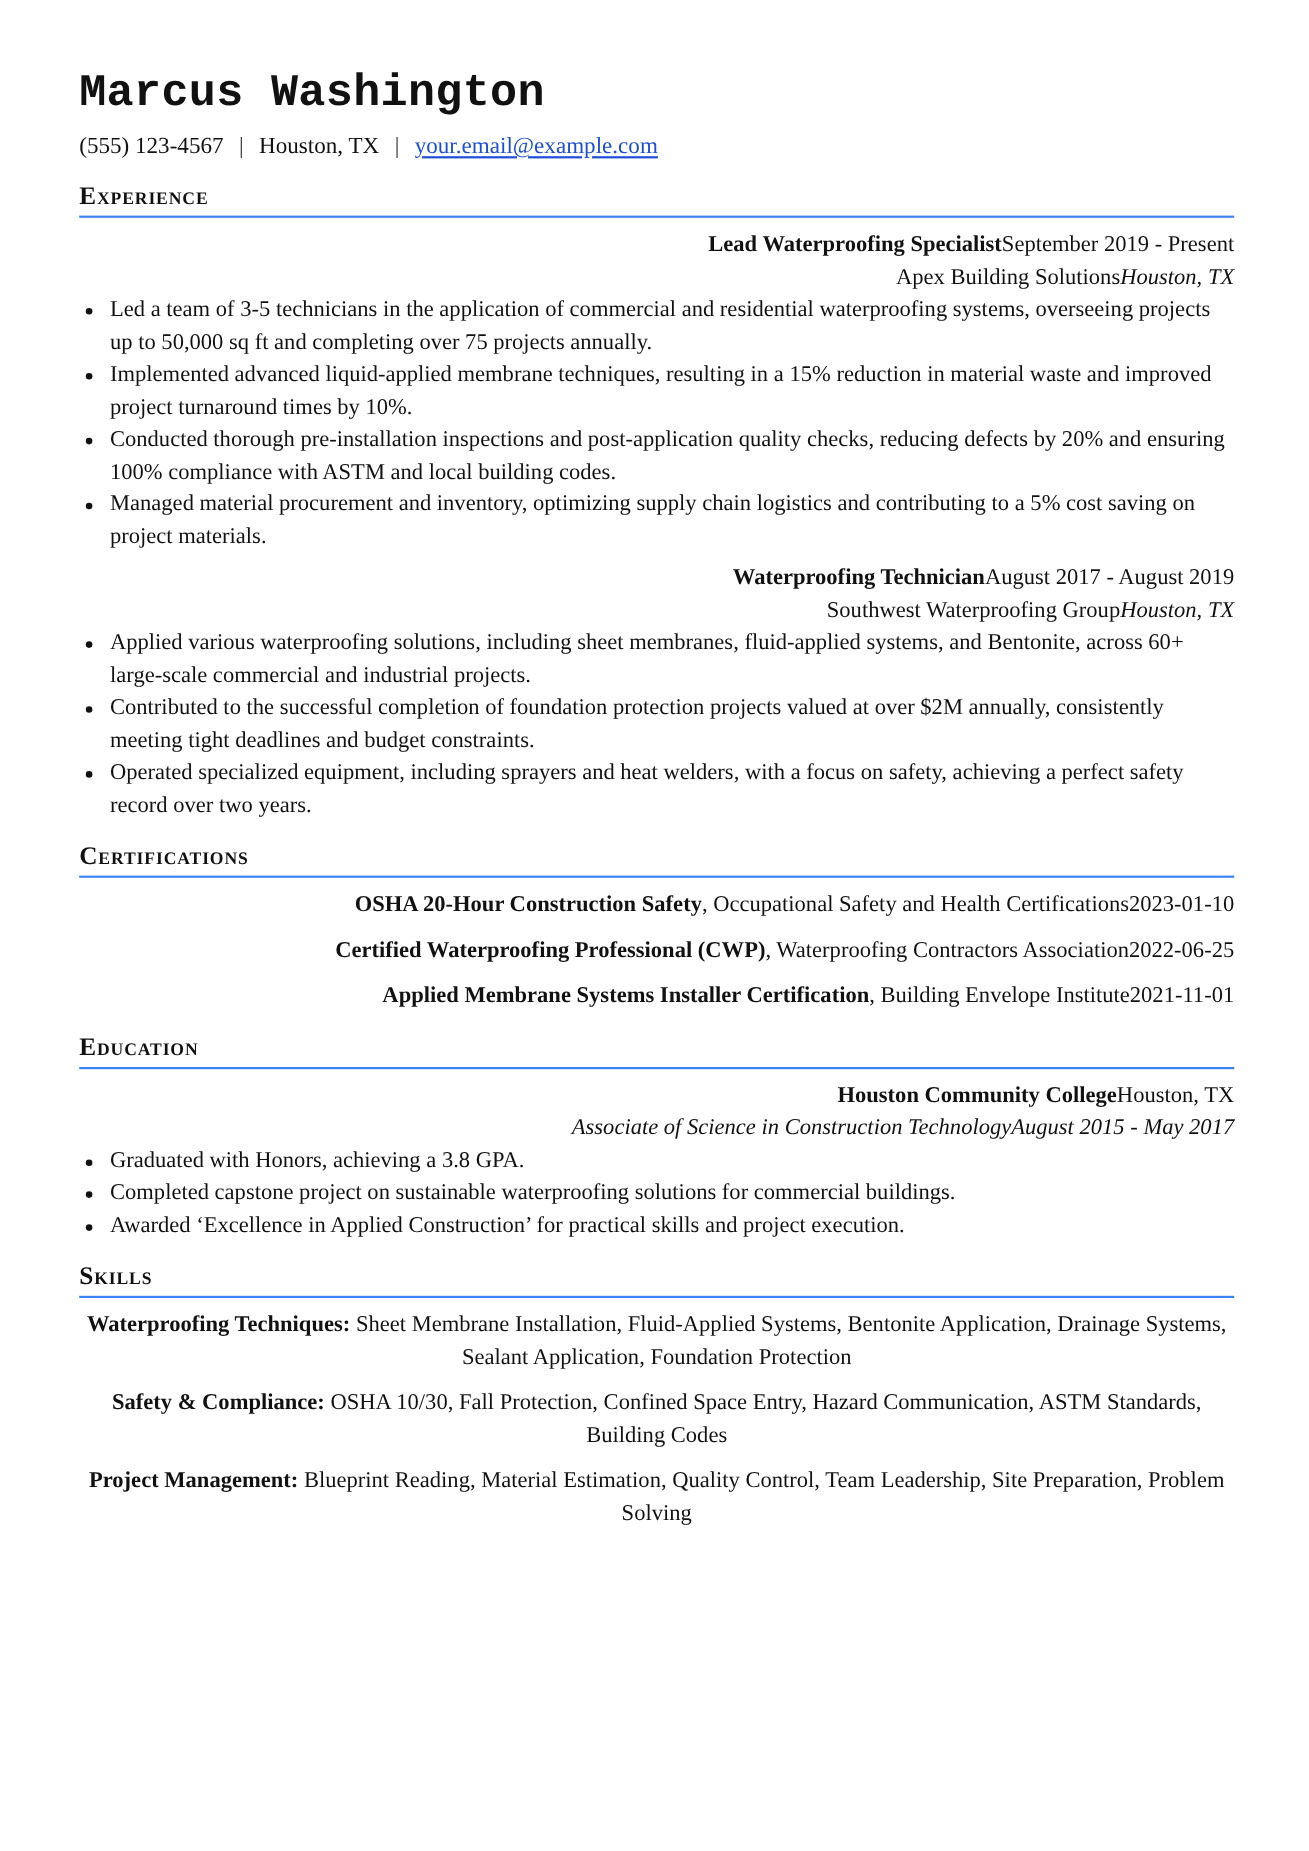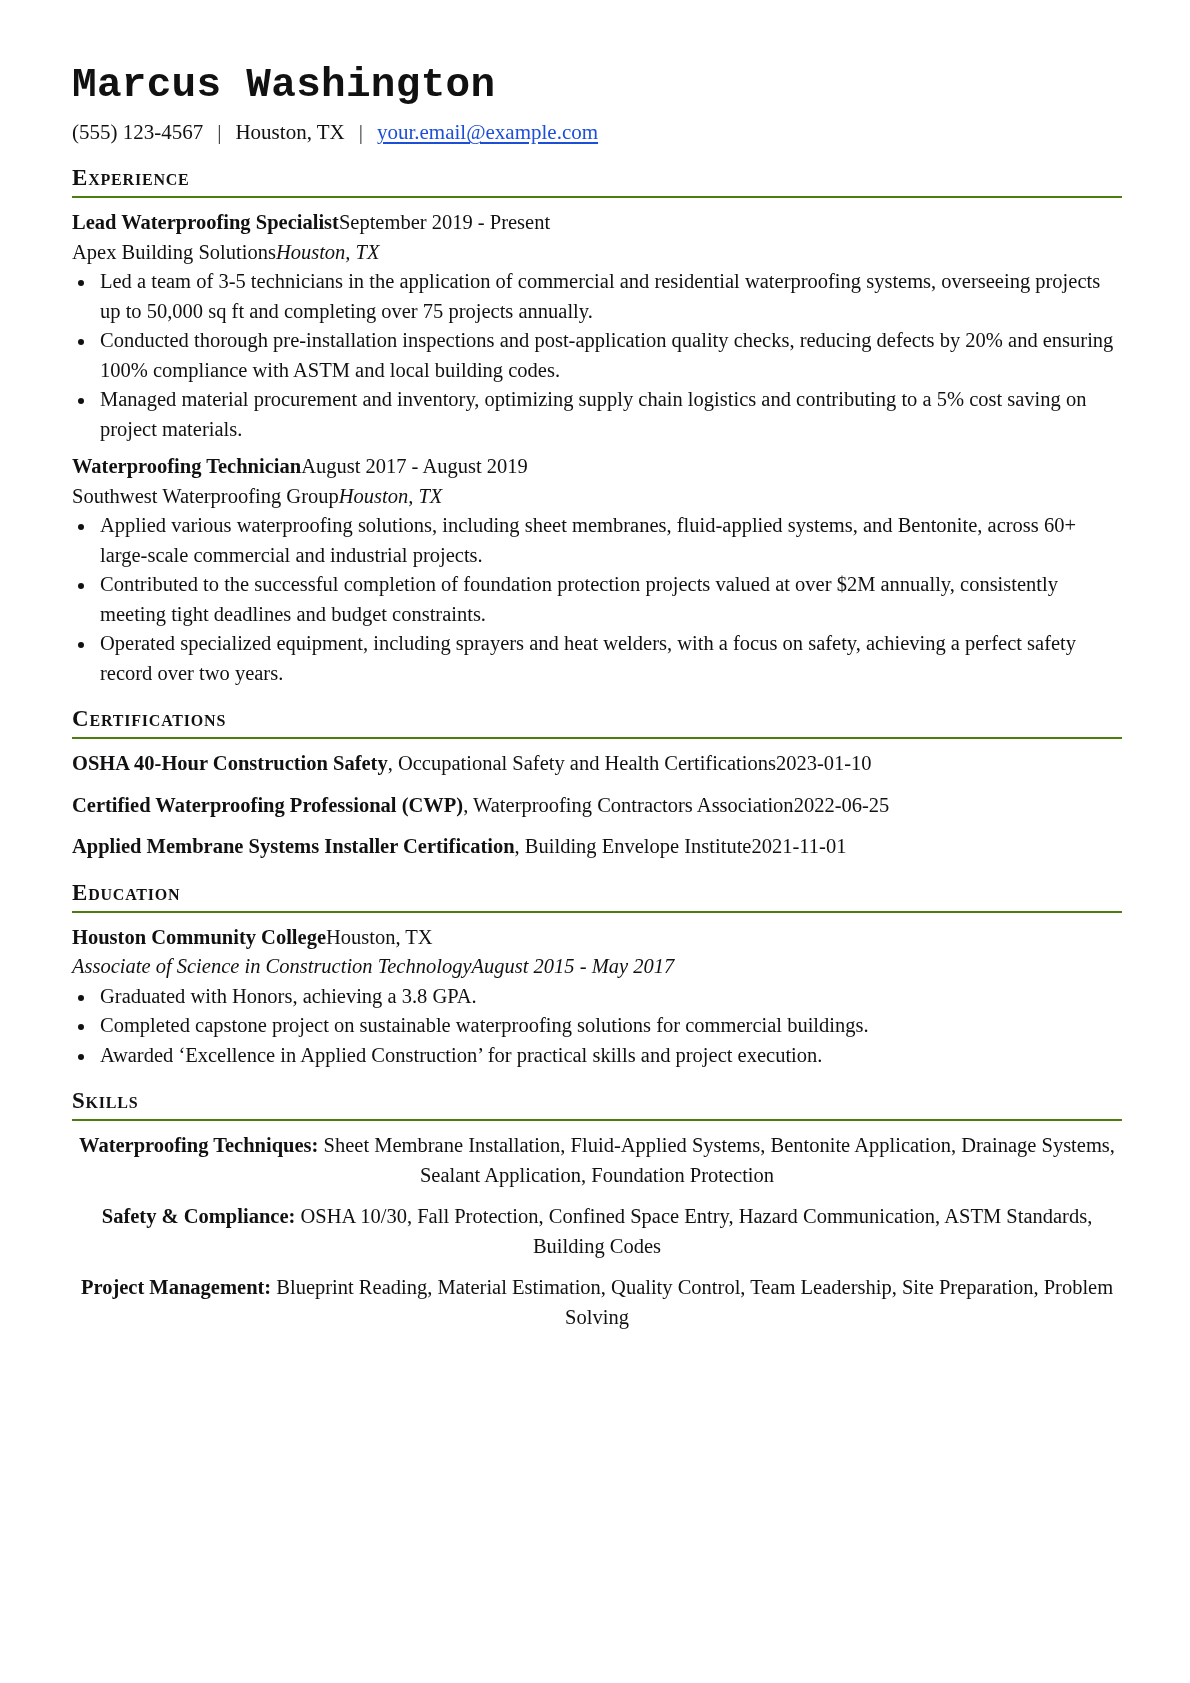--- a/index.html
+++ b/index.html
@@ -17,24 +17,24 @@
   .contact {
     font-family: "Liberation Serif", serif;
     font-size: 21px; line-height: 30px; margin-top: 5px; display: flex; align-items: center;
   }
   .contact .sep { margin: 0 14px; color: #333; }
   .contact a { color: #1d4ed8; text-decoration: underline; text-underline-offset: 3px; }
   .section-title {
     font-family: "Liberation Serif", serif;
     font-weight: bold; font-size: 23px; line-height: 30px;
     font-variant: small-caps; letter-spacing: 0.8px;
-    margin-top: 16px; padding-bottom: 3px; border-bottom: 2px solid #4d7c0f;
+    margin-top: 16px; padding-bottom: 3px; border-bottom: 2px solid #3b82f6;
   }
   .body-text { font-family: "Liberation Serif", serif; font-size: 20.5px; line-height: 29.5px; }
-  .row { display: flex; justify-content: flex-start; align-items: baseline; }
+  .row { display: flex; justify-content: flex-end; align-items: baseline; }
   .bold { font-weight: bold; }
   .italic { font-style: italic; }
   .job { margin-top: 10px; }
   .job + .job { margin-top: 8px; }
   ul.bullets { list-style: none; margin: 0; padding: 0; }
   ul.bullets li { position: relative; padding-left: 28px; }
   ul.bullets li::before {
     content: ""; position: absolute; left: 6px; top: 13px;
     width: 6px; height: 6px; border-radius: 50%; background: #111;
   }
@@ -63,20 +63,21 @@
     <div class="row">
       <span class="bold">Lead Waterproofing Specialist</span>
       <span>September 2019 - Present</span>
     </div>
     <div class="row">
       <span>Apex Building Solutions</span>
       <span class="italic">Houston, TX</span>
     </div>
     <ul class="bullets">
       <li>Led a team of 3-5 technicians in the application of commercial and residential waterproofing systems, overseeing projects up to 50,000 sq ft and completing over 75 projects annually.</li>
+      <li>Implemented advanced liquid-applied membrane techniques, resulting in a 15% reduction in material waste and improved project turnaround times by 10%.</li>
       <li>Conducted thorough pre-installation inspections and post-application quality checks, reducing defects by 20% and ensuring 100% compliance with ASTM and local building codes.</li>
       <li>Managed material procurement and inventory, optimizing supply chain logistics and contributing to a 5% cost saving on project materials.</li>
     </ul>
   </div>
 
   <div class="job body-text">
     <div class="row">
       <span class="bold">Waterproofing Technician</span>
       <span>August 2017 - August 2019</span>
     </div>
@@ -87,21 +88,21 @@
     <ul class="bullets">
       <li>Applied various waterproofing solutions, including sheet membranes, fluid-applied systems, and Bentonite, across 60+ large-scale commercial and industrial projects.</li>
       <li>Contributed to the successful completion of foundation protection projects valued at over $2M annually, consistently meeting tight deadlines and budget constraints.</li>
       <li>Operated specialized equipment, including sprayers and heat welders, with a focus on safety, achieving a perfect safety record over two years.</li>
     </ul>
   </div>
 
   <div class="section-title">Certifications</div>
   <div class="body-text">
     <div class="row cert-row">
-      <span><span class="bold">OSHA 40-Hour Construction Safety</span><span>, Occupational Safety and Health Certifications</span></span>
+      <span><span class="bold">OSHA 20-Hour Construction Safety</span><span>, Occupational Safety and Health Certifications</span></span>
       <span>2023-01-10</span>
     </div>
     <div class="row cert-row">
       <span><span class="bold">Certified Waterproofing Professional (CWP)</span><span>, Waterproofing Contractors Association</span></span>
       <span>2022-06-25</span>
     </div>
     <div class="row cert-row">
       <span><span class="bold">Applied Membrane Systems Installer Certification</span><span>, Building Envelope Institute</span></span>
       <span>2021-11-01</span>
     </div>

